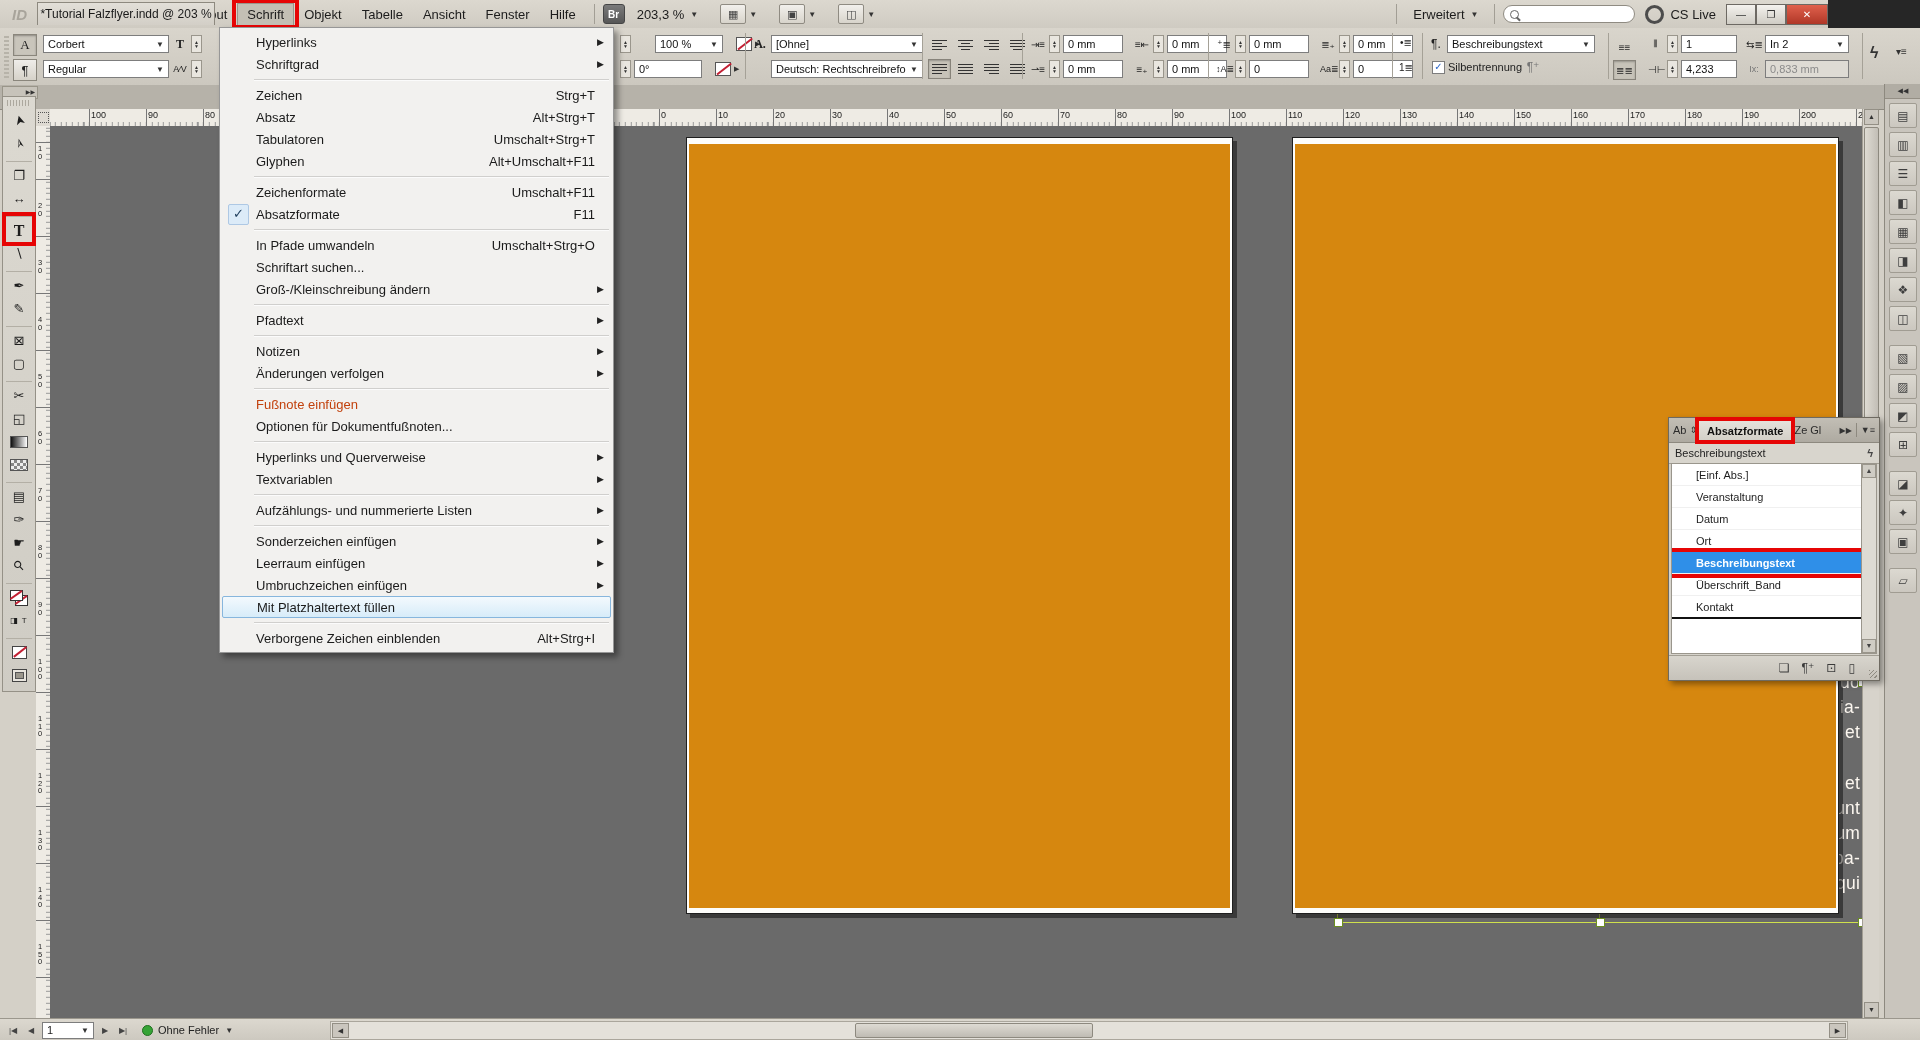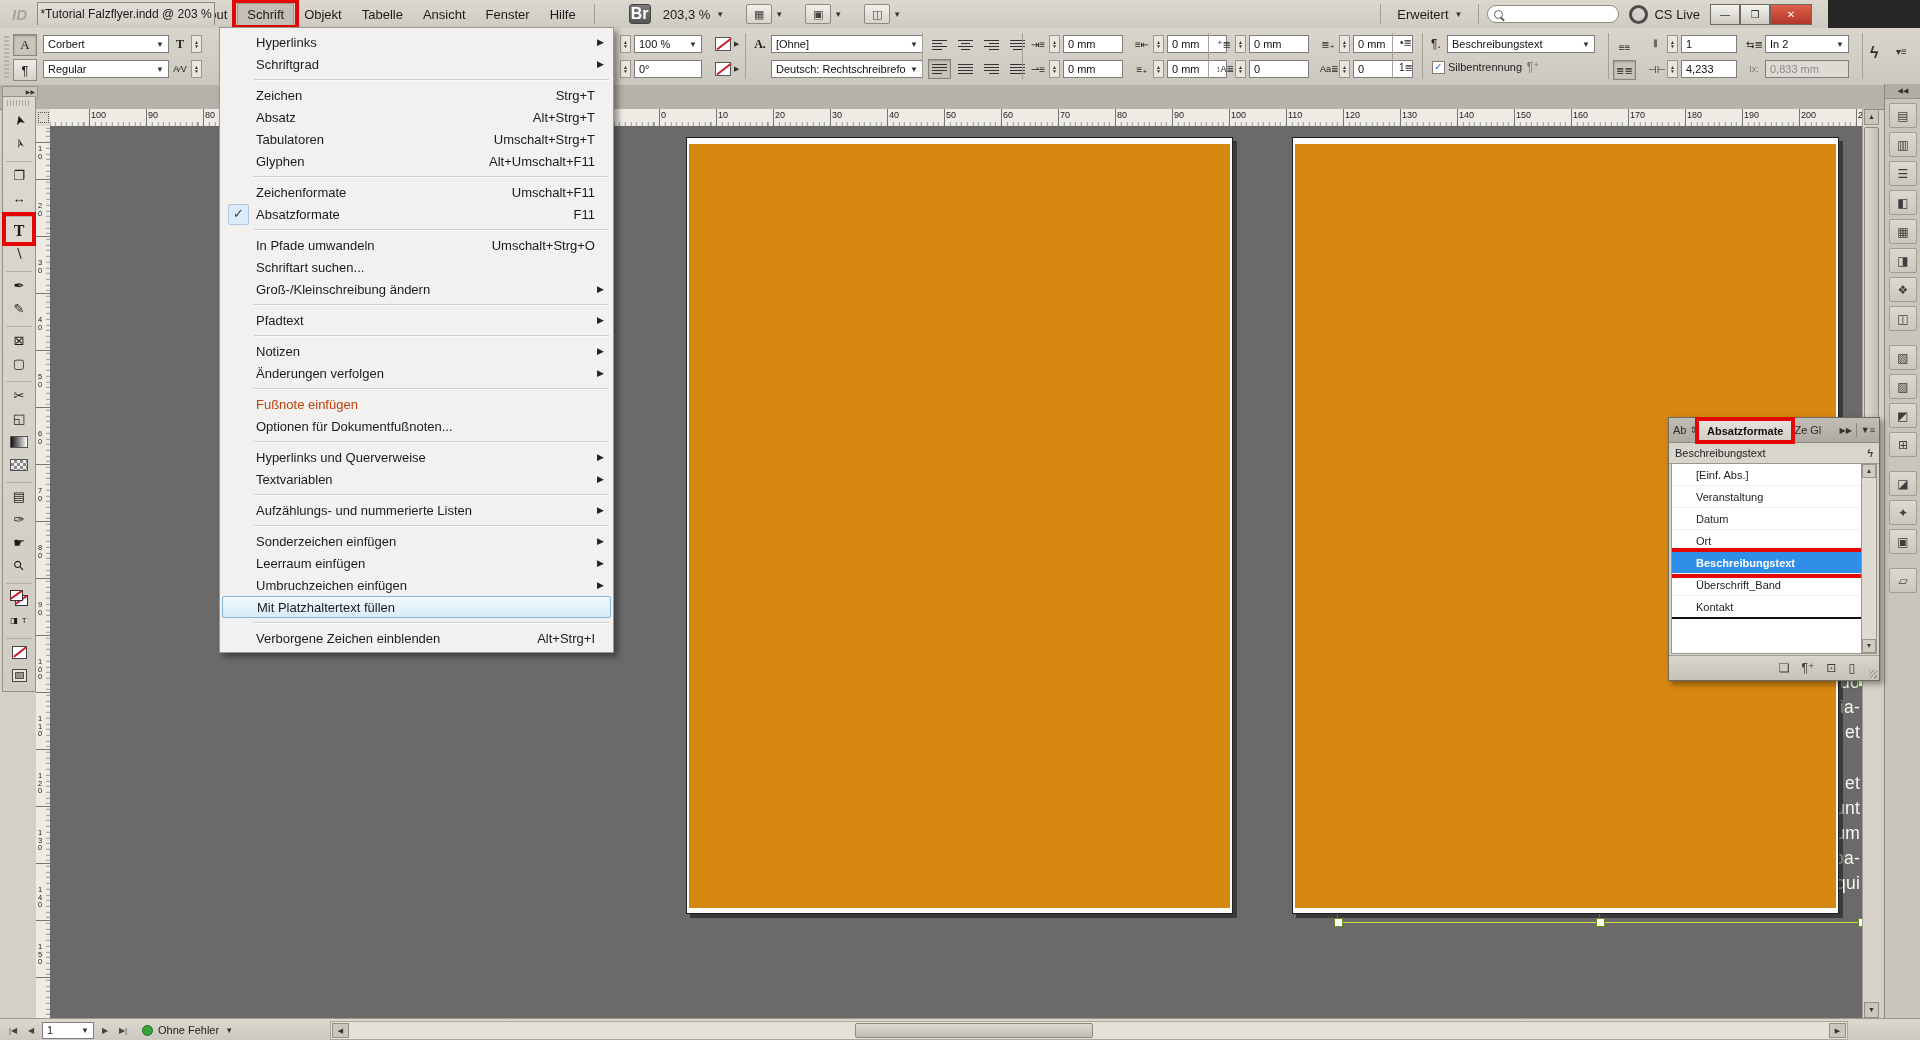--- a/index.html
+++ b/index.html
@@ -10,22 +10,22 @@
   #menubar{position:absolute;left:0;top:0;width:1920px;height:28px;
     background:linear-gradient(#dcd8cf,#cfcbc2);border-bottom:1px solid #a39f96;
     display:flex;align-items:center;font-size:13px;color:#1c1c1c;}
   #id-logo{font-weight:bold;font-style:italic;color:#a8a49b;font-size:15px;margin:0 18px 0 12px;}
   .mb-item{padding:4px 10px;position:relative;white-space:nowrap;}
   .mb-item.active{background:#c3bfb4;box-shadow:inset 0 0 0 1px #9a968c;}
   .mb-item.active::after{content:"";position:absolute;left:-5px;top:-4px;right:-5px;bottom:-3px;
     border:4px solid #e60505;pointer-events:none;}
   .vsep{width:1px;height:20px;background:#a29e95;margin:0 8px;}
   .br-tile{width:20px;height:18px;background:linear-gradient(#7b7b7b,#565656);color:#fff;
-    font-size:16px;font-weight:bold;border-radius:3px;display:flex;align-items:center;
-    justify-content:center;border:1px solid #454545;margin-left:26px;}
+    font-size:10px;font-weight:bold;border-radius:3px;display:flex;align-items:center;
+    justify-content:center;border:1px solid #454545;}
   .zoom-box{margin-left:12px;display:flex;align-items:center;gap:6px;}
   .caret{font-size:8px;color:#333;}
   .tb-icon{width:24px;height:18px;border:1px solid #8f8b82;background:linear-gradient(#f2f0ec,#d8d4cb);
     display:flex;align-items:center;justify-content:center;font-size:11px;color:#444;border-radius:2px;}
   .tb-group{display:flex;align-items:center;gap:3px;margin-left:22px;}
   #topbar-right{position:absolute;right:0;top:0;height:28px;display:flex;align-items:center;}
   #adv-btn{display:flex;gap:6px;align-items:center;padding:3px 8px;}
   #search-box{width:118px;height:16px;background:#fff;border:1px solid #8f8b82;border-radius:9px;
     display:flex;align-items:center;padding:0 6px;gap:5px;}
   .mag{width:7px;height:7px;border:1.6px solid #666;border-radius:50%;position:relative;}
@@ -238,21 +238,21 @@
     </span>
     <span class="tb-group" data-name="screen-mode-dropdown">
       <span class="tb-icon" data-name="screen-mode-icon">▣</span>
       <span class="caret" data-name="chevron-down-icon">▼</span>
     </span>
     <span class="tb-group" data-name="arrange-documents-dropdown">
       <span class="tb-icon" data-name="arrange-documents-icon">◫</span>
       <span class="caret" data-name="chevron-down-icon">▼</span>
     </span>
 
-    <div id="topbar-right" style="right:108px;align-items:center;">
+    <div id="topbar-right" style="right:92px;align-items:center;">
       <span class="vsep" data-name="divider"></span>
       <span id="adv-btn" data-name="workspace-switcher">
         <span data-name="workspace-label">Erweitert</span>
         <span class="caret" data-name="chevron-down-icon">▼</span>
       </span>
       <span class="vsep" data-name="divider"></span>
       <span id="search-box" data-name="search-input">
         <span class="mag" data-name="search-icon"></span>
         <span data-name="search-value"></span>
       </span>
@@ -294,21 +294,21 @@
       <span class="stepper" data-name="font-size-stepper">▲<br>▼</span>
     </div>
     <div class="cp-row" style="left:172px;top:32px;">
       <span class="cp-ico" data-name="kerning-icon" style="font-size:9px;">A⁄V</span>
       <span class="stepper" data-name="kerning-stepper">▲<br>▼</span>
     </div>
 
     <div class="cp-row" style="left:601px;top:7px;">
       <span class="cp-ico" data-name="vertical-scale-icon" style="font-family:'Liberation Serif',serif;font-weight:bold;text-decoration:underline;">T</span>
       <span class="stepper" data-name="vertical-scale-stepper">▲<br>▼</span>
-      <span class="fld" style="width:58px;" data-name="vertical-scale-field">
+      <span class="fld" style="width:58px;margin-left:21px;" data-name="vertical-scale-field">
         <span data-name="vertical-scale-value">100 %</span>
         <span class="caret" data-name="chevron-down-icon">▼</span>
         </span>
       <span class="slashbox" data-name="underline-button" style="margin-left:10px;"></span>
       <span class="flyout" data-name="flyout-arrow-icon">▶</span>
     </div>
     <div class="cp-row" style="left:601px;top:32px;">
       <span class="cp-ico" data-name="skew-icon" style="font-family:'Liberation Serif',serif;font-style:italic;font-weight:bold;">T</span>
       <span class="stepper" data-name="skew-stepper">▲<br>▼</span>
       <span class="fld" style="width:58px;" data-name="skew-field">

